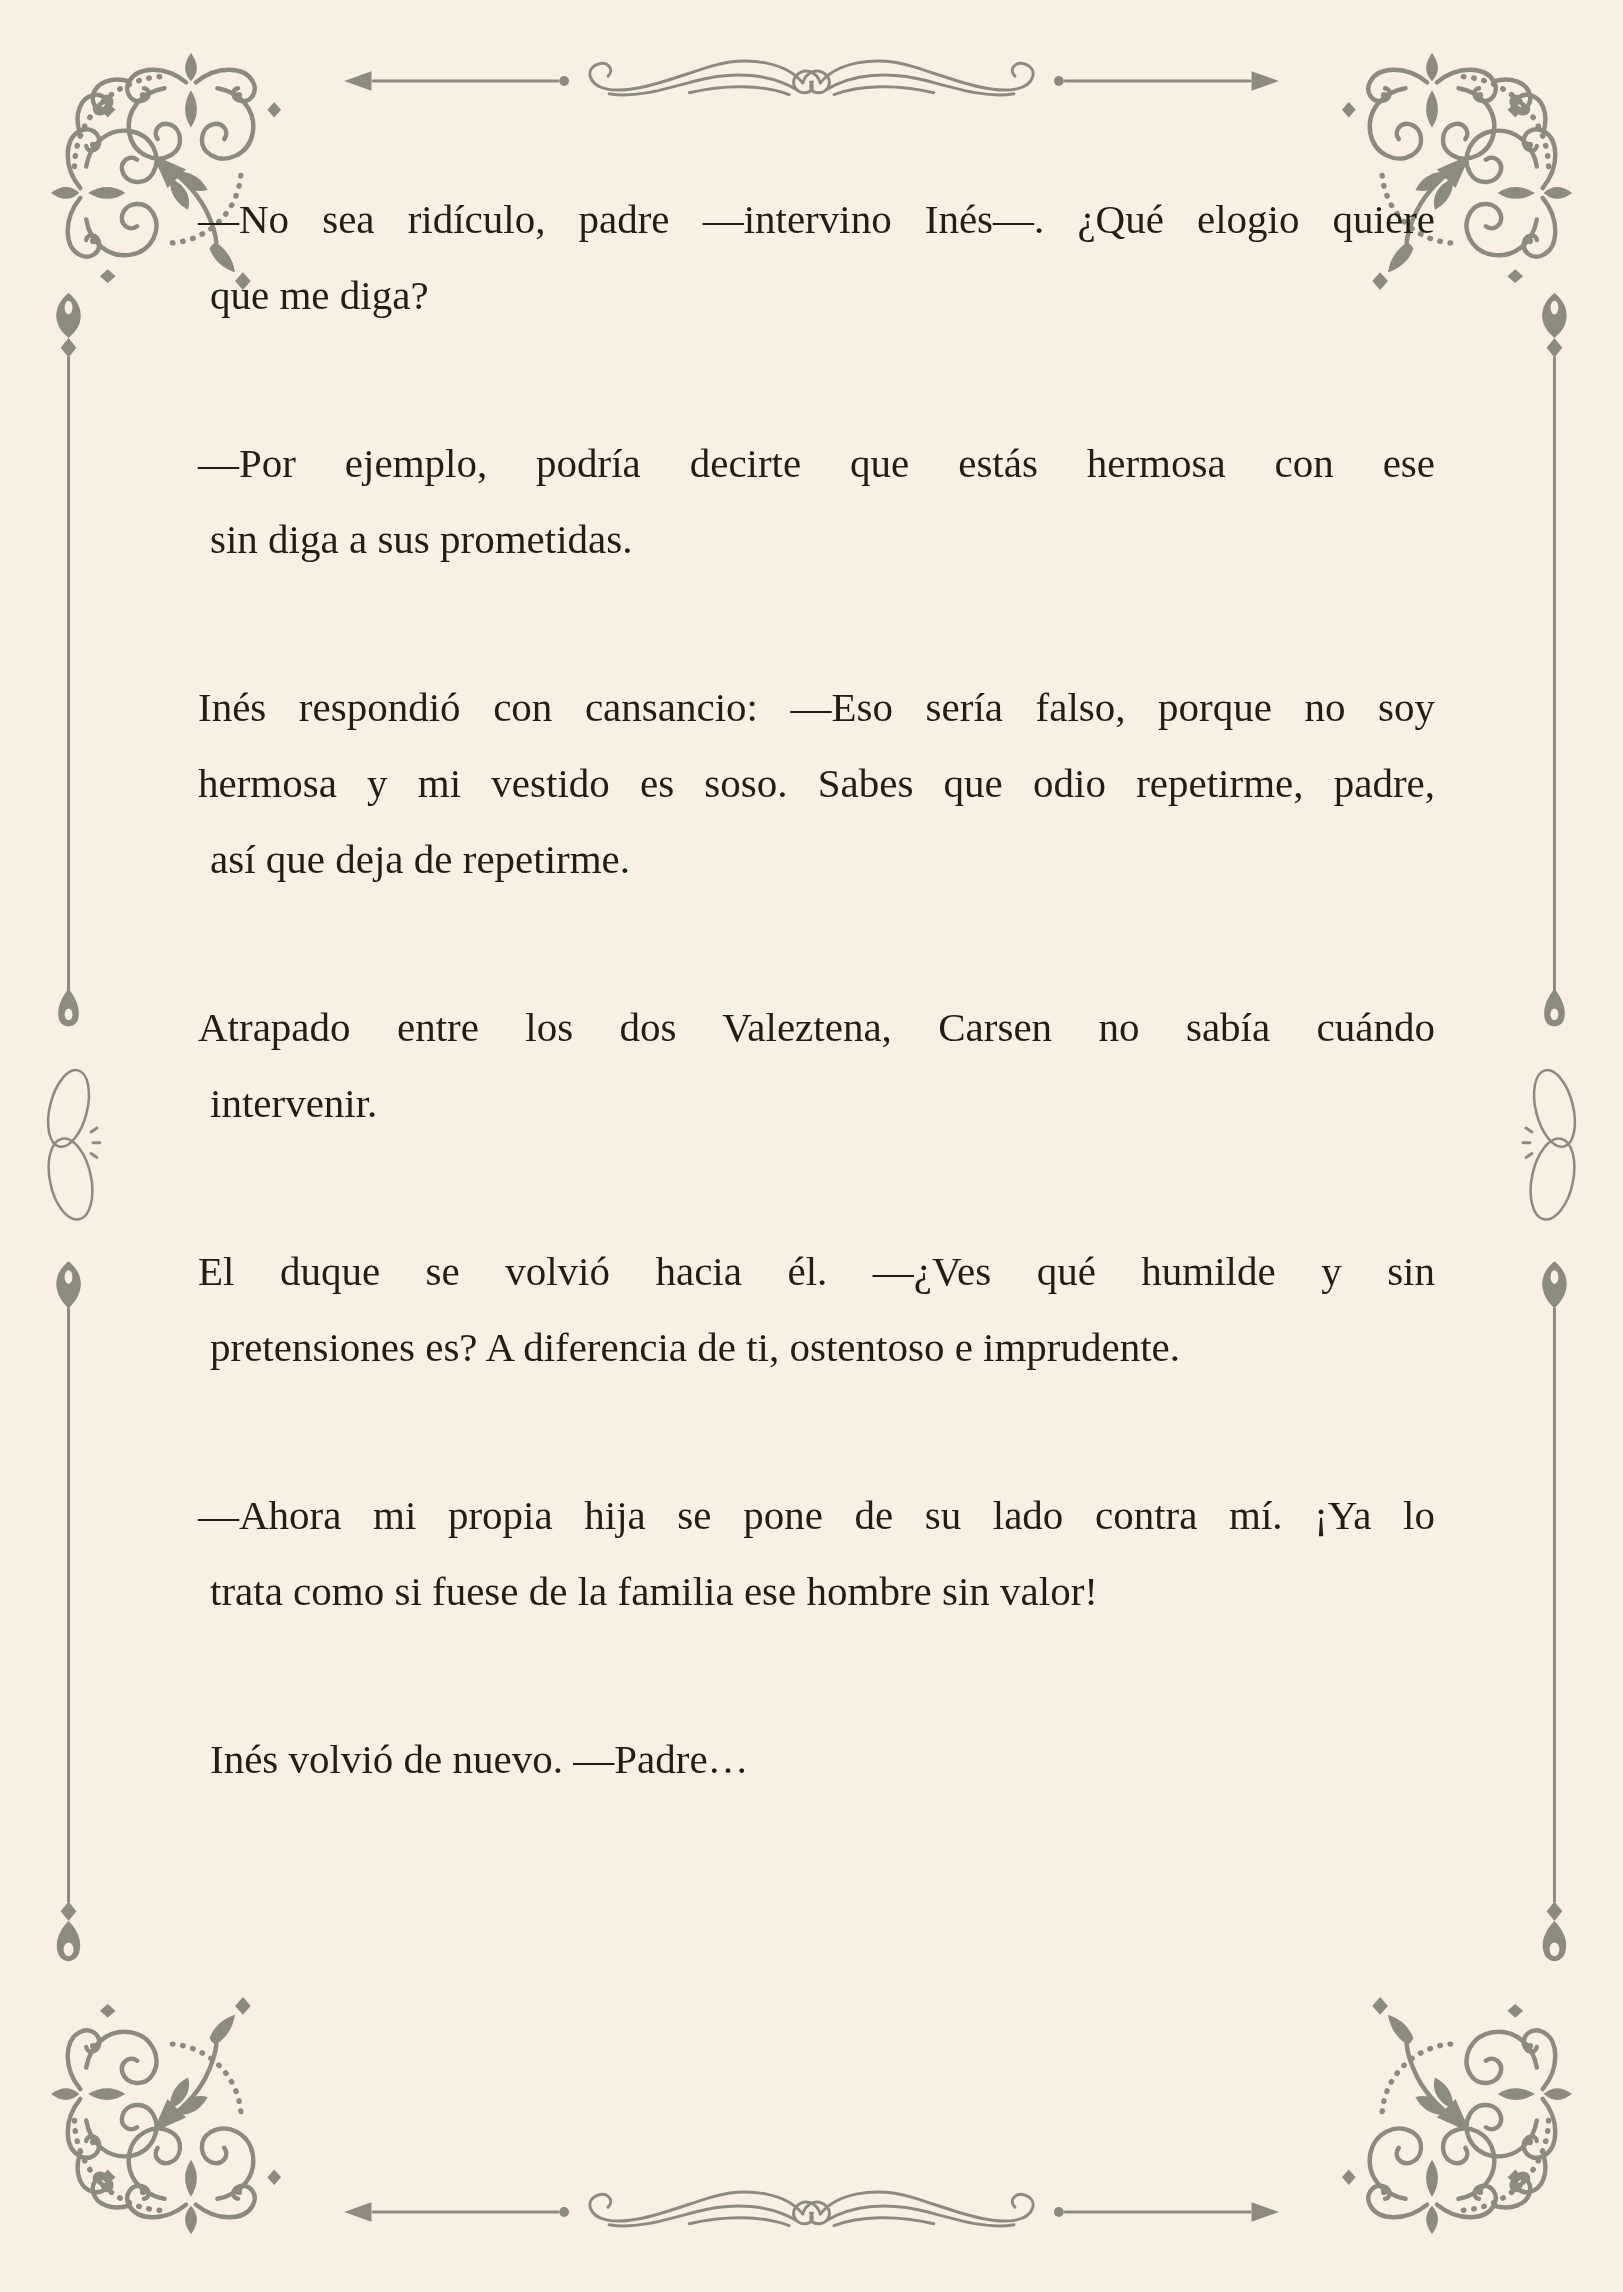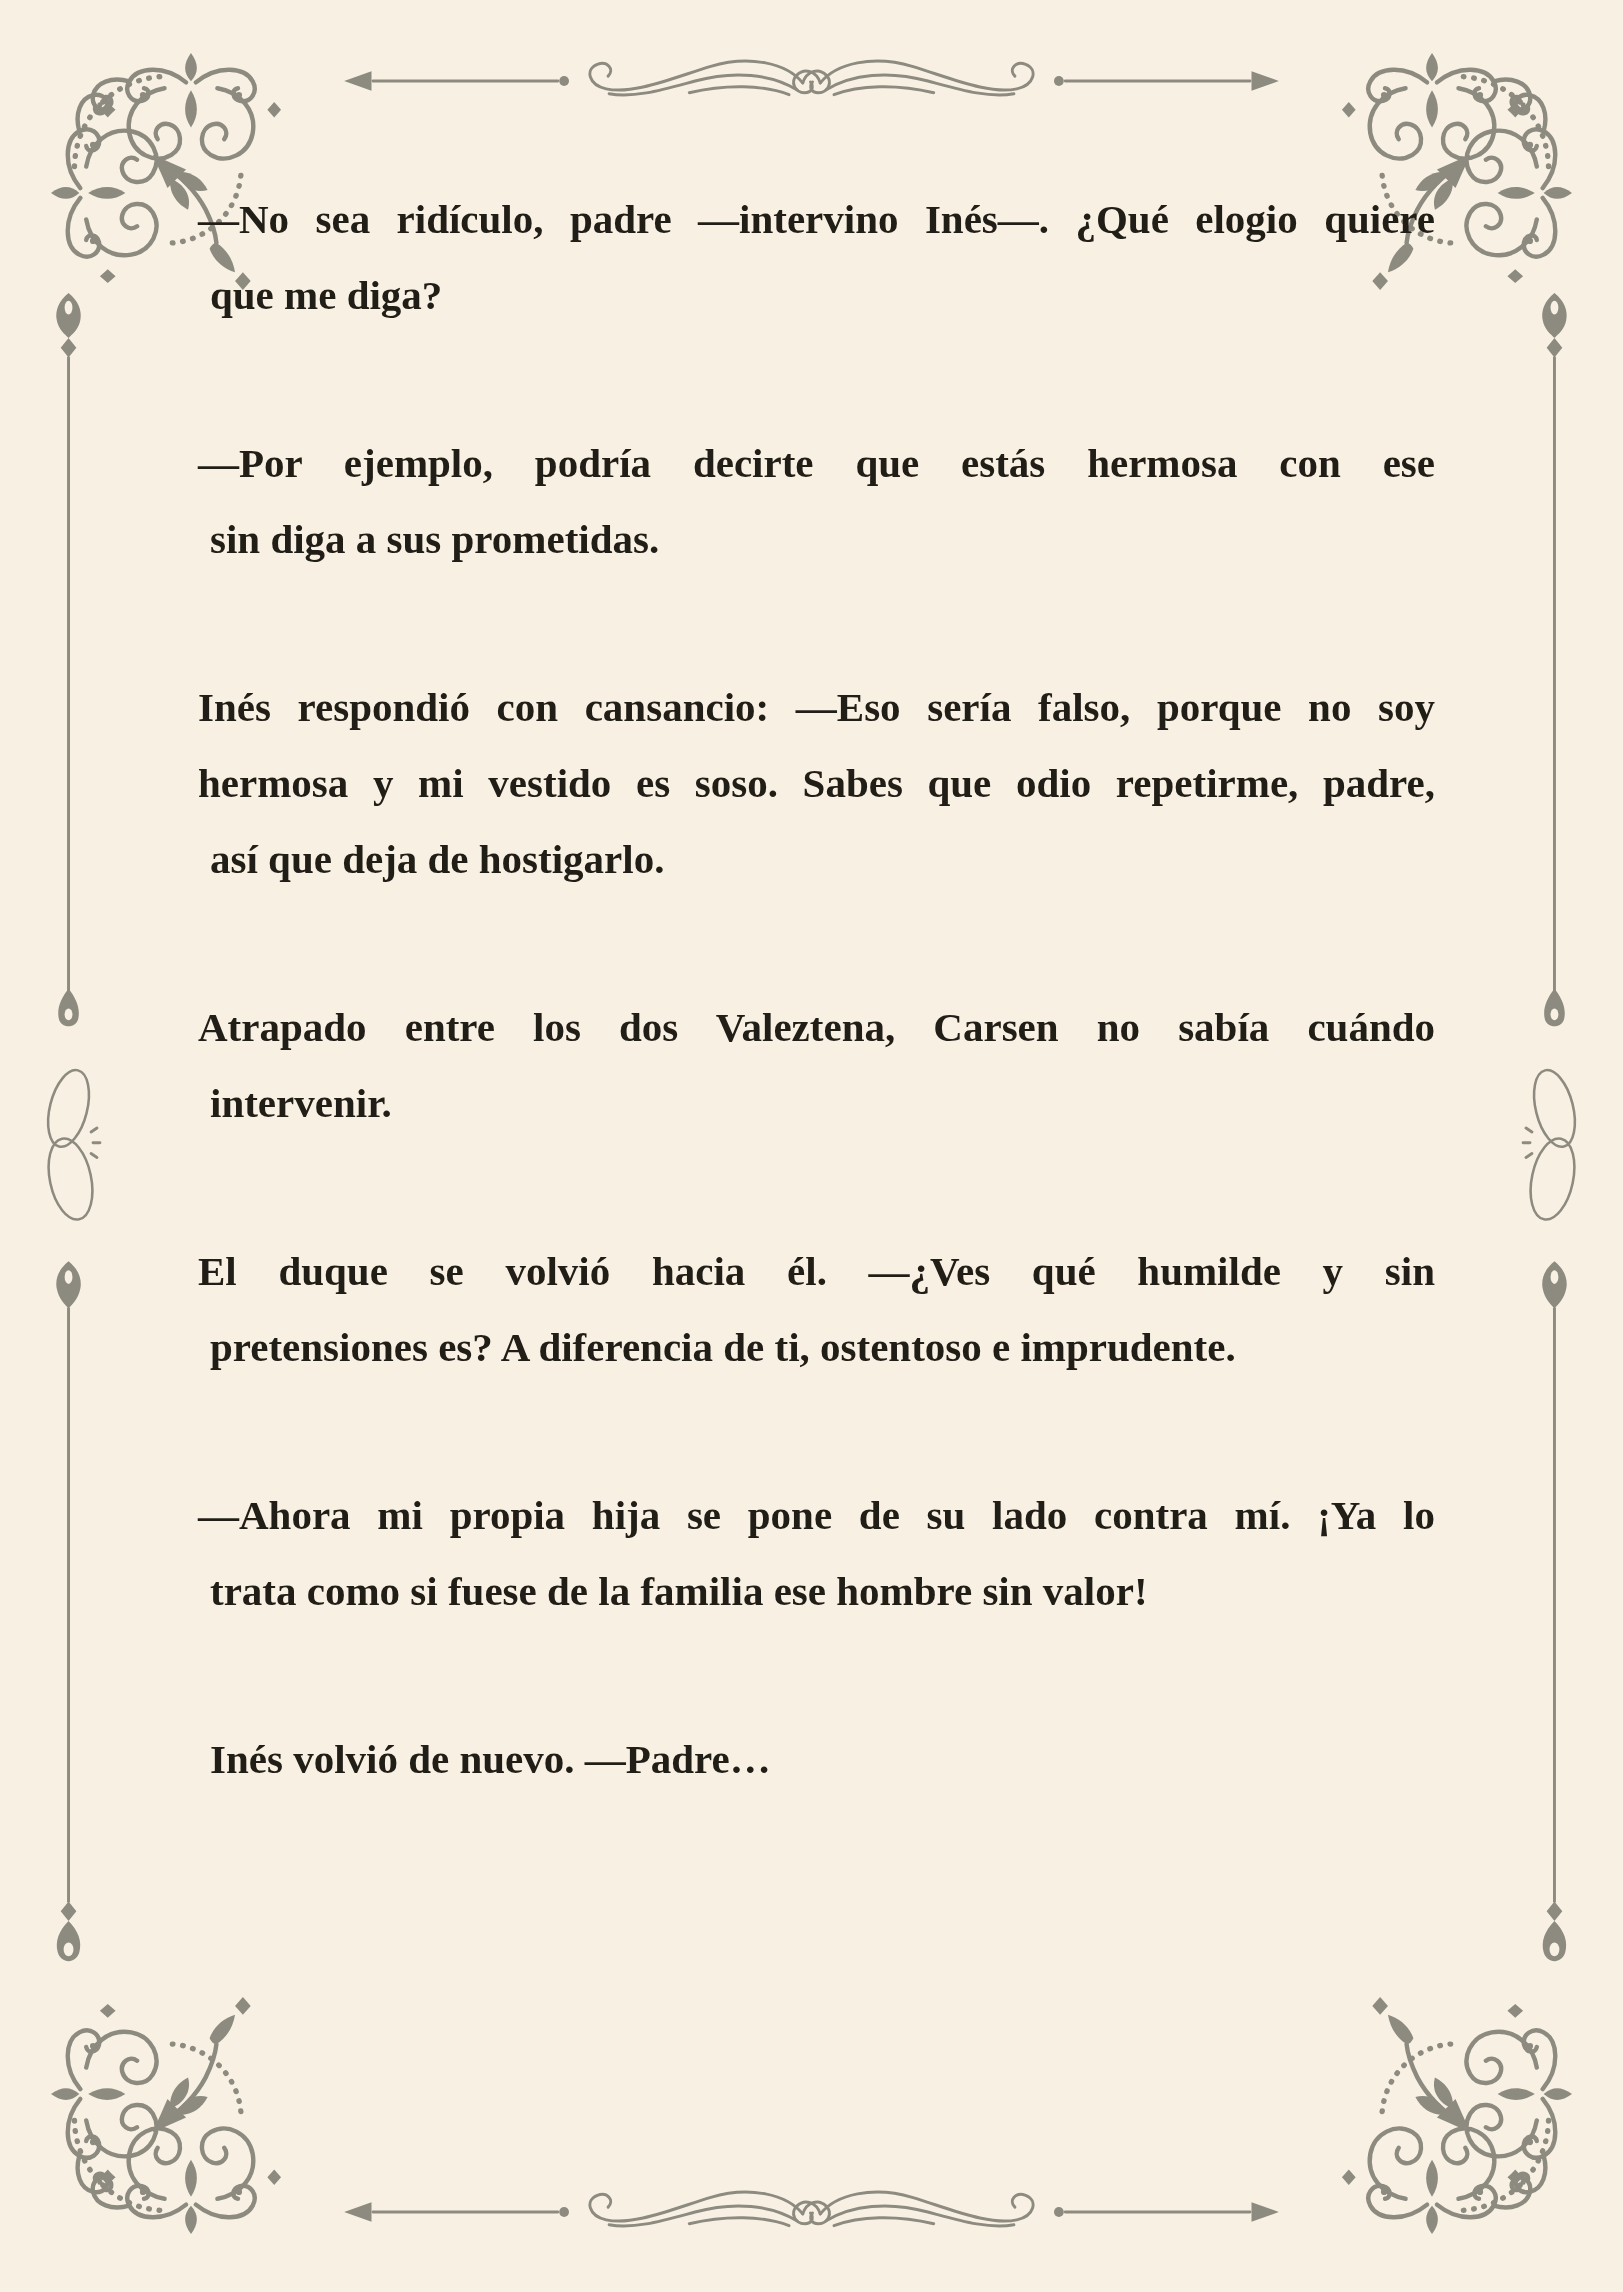--- a/index.html
+++ b/index.html
@@ -12,21 +12,21 @@
     position:relative;width:1623px;height:2293px;overflow:hidden;
     background:var(--page-bg);
     font-family:"Liberation Serif","DejaVu Serif",serif;
   }
   .content{
     position:absolute;left:198px;top:181px;width:1237px;
     color:var(--text);font-size:41px;line-height:76px;
   }
   .content p{margin:0 0 92px 0;padding:0;}
   .content p:last-child{margin-bottom:0;}
-  .line{display:block;text-align:justify;text-align-last:justify;white-space:normal;font-weight:bold;}
+  .line{display:block;text-align:justify;text-align-last:justify;white-space:normal;}
   .line.last{text-align-last:auto;margin-left:12px;}
   svg{display:block;overflow:visible;}
   .corner{position:absolute;width:235px;height:235px;}
   .c-tl{left:49px;top:51px;}
   .c-tr{left:1339px;top:51px;transform:scaleX(-1);}
   .c-bl{left:49px;top:2001px;transform:scaleY(-1);}
   .c-br{left:1339px;top:2001px;transform:scale(-1,-1);}
   .divider{position:absolute;left:341px;width:941px;height:88px;}
   .d-top{top:37px;}
   .d-bottom{top:2168px;}
@@ -153,21 +153,21 @@
       <span class="line">—No sea ridículo, padre —intervino Inés—. ¿Qué elogio quiere</span>
       <span class="line last">que me diga?</span>
     </p>
     <p>
       <span class="line">—Por ejemplo, podría decirte que estás hermosa con ese</span>
       <span class="line last">sin diga a sus prometidas.</span>
     </p>
     <p>
       <span class="line">Inés respondió con cansancio: —Eso sería falso, porque no soy</span>
       <span class="line">hermosa y mi vestido es soso. Sabes que odio repetirme, padre,</span>
-      <span class="line last">así que deja de hostigarlo.</span>
+      <span class="line last">así que deja de repetirme.</span>
     </p>
     <p>
       <span class="line">Atrapado entre los dos Valeztena, Carsen no sabía cuándo</span>
       <span class="line last">intervenir.</span>
     </p>
     <p>
       <span class="line">El duque se volvió hacia él. —¿Ves qué humilde y sin</span>
       <span class="line last">pretensiones es? A diferencia de ti, ostentoso e imprudente.</span>
     </p>
     <p>

